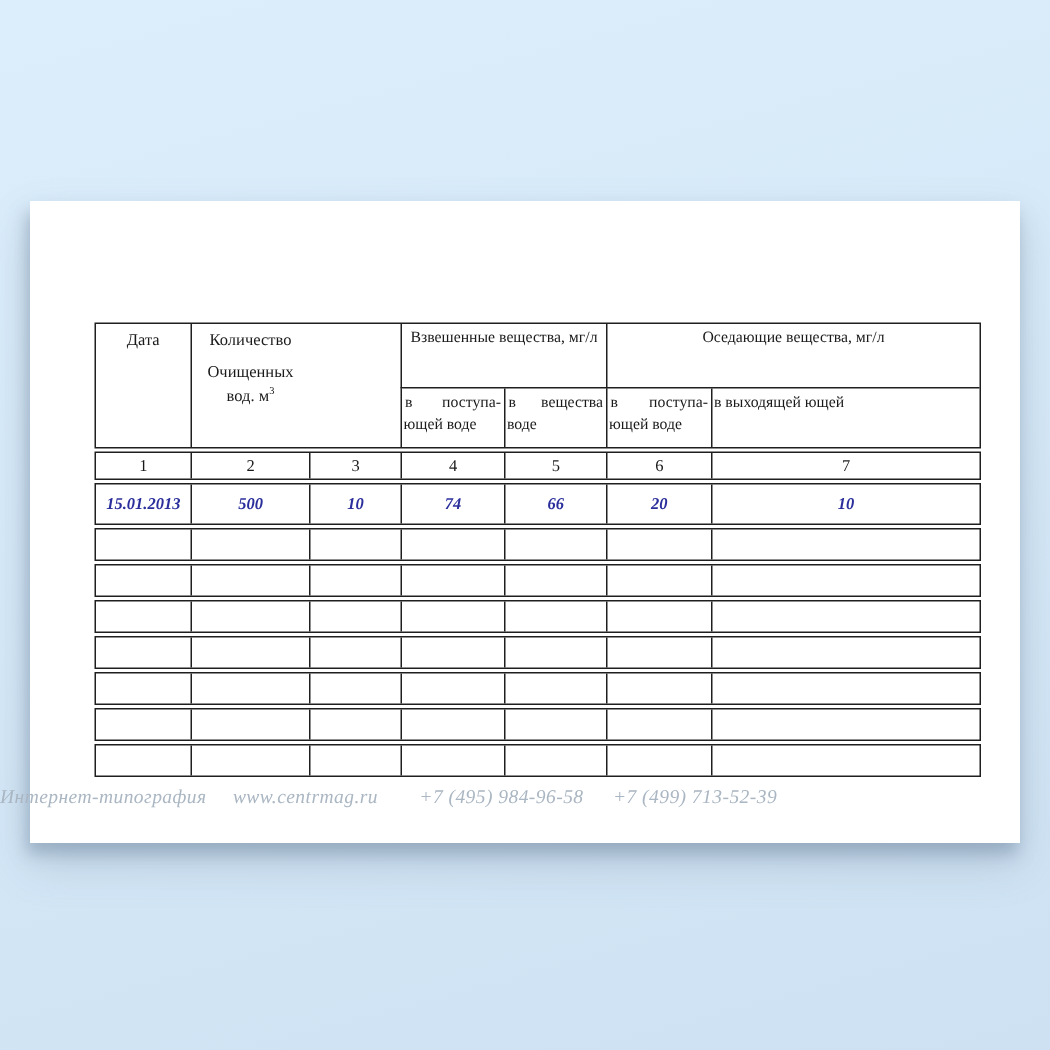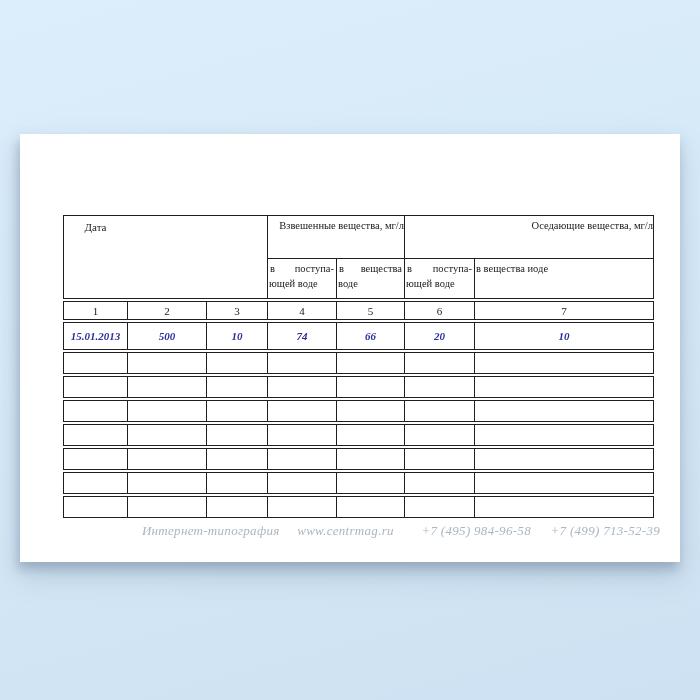--- a/index.html
+++ b/index.html
@@ -39,21 +39,21 @@
     grid-template-rows:43px 39px;
     font-size:11px;
   }
   .hc{padding-top:3px;text-align:center;line-height:16px;}
   .hc .first{margin-bottom:5px;}
   .h-c1{grid-column:1;grid-row:1/3;}
   .h-c2{grid-column:2;grid-row:1/3;border-left:1.5px solid var(--line);}
   .h-c3{grid-column:3;grid-row:1/3;border-left:1.5px solid var(--line);}
   .h-g1{grid-column:4/6;grid-row:1;border-left:1.5px solid var(--line);border-bottom:1.5px solid var(--line);}
   .h-g2{grid-column:6/8;grid-row:1;border-left:1.5px solid var(--line);border-bottom:1.5px solid var(--line);}
-  .group-cell{padding-top:4px;text-align:right;font-size:10.5px;white-space:nowrap;overflow:visible;}
+  .group-cell{padding-top:4px;text-align:center;font-size:10.5px;white-space:nowrap;overflow:visible;}
   .h-s4{grid-column:4;grid-row:2;border-left:1.5px solid var(--line);}
   .h-s5{grid-column:5;grid-row:2;border-left:1.5px solid var(--line);}
   .h-s6{grid-column:6;grid-row:2;border-left:1.5px solid var(--line);}
   .h-s7{grid-column:7;grid-row:2;border-left:1.5px solid var(--line);}
   .sub-cell{font-size:10.5px;line-height:15px;padding:2px 1px 0 1px;}
   .sub-line1{display:flex;justify-content:space-between;padding:0 1px;}
   .sub-one{white-space:nowrap;padding-top:2px;}
   sup{font-size:7px;vertical-align:super;line-height:0;}
   
   .t-row{
@@ -63,41 +63,46 @@
     grid-template-columns:63px 79px 61px 69px 68px 70px 1fr;
   }
   .t-row .c{display:flex;align-items:center;justify-content:center;}
   .t-row .c + .c{border-left:1.5px solid var(--line);}
   .num-row{height:19px;font-size:11px;}
   .entry-row{height:28px;font-size:11px;font-style:italic;font-weight:600;color:var(--entry-blue);}
   .blank-row{height:22px;}
   
   .print-footer{
     position:absolute;left:0;top:389px;width:100%;
-    text-align:right;transform:translateX(-20px);
+    text-align:left;transform:translateX(-20px);
     font-style:italic;font-size:13px;color:var(--footer-gray);
     white-space:nowrap;letter-spacing:.3px;
   }
   .print-footer span{display:inline-block;}
   .pf-brand{margin-right:14px;}
   .pf-url{margin-right:24px;}
   .pf-phone1{margin-right:16px;}
 </style>
 </head>
 <body>
 
 <div class="scene">
   <div class="page">
 
     <div class="doc-table">
 
       <div class="t-head">
         <div class="hc h-c1">
           <div>Дата</div>
         </div>
+        <div class="hc h-c2">
+          <div class="first">Количество</div>
+          <div>Очищенных</div>
+          <div><span>вод. м</span><sup>3</sup></div>
+        </div>
         <div class="group-cell h-g1">Взвешенные вещества, мг/л</div>
         <div class="group-cell h-g2">Оседающие вещества, мг/л</div>
 
         <div class="sub-cell h-s4">
           <div class="sub-line1">
             <span>в</span>
             <span>поступа-</span>
           </div>
           <div>ющей воде</div>
         </div>
@@ -108,21 +113,21 @@
           </div>
           <div>воде</div>
         </div>
         <div class="sub-cell h-s6">
           <div class="sub-line1">
             <span>в</span>
             <span>поступа-</span>
           </div>
           <div>ющей воде</div>
         </div>
-        <div class="sub-cell sub-one h-s7">в вещества иоде</div>
+        <div class="sub-cell sub-one h-s7">в выходящей ющей</div>
       </div>
 
       <div class="t-row num-row">
         <div class="c">1</div>
         <div class="c">2</div>
         <div class="c">3</div>
         <div class="c">4</div>
         <div class="c">5</div>
         <div class="c">6</div>
         <div class="c">7</div>

